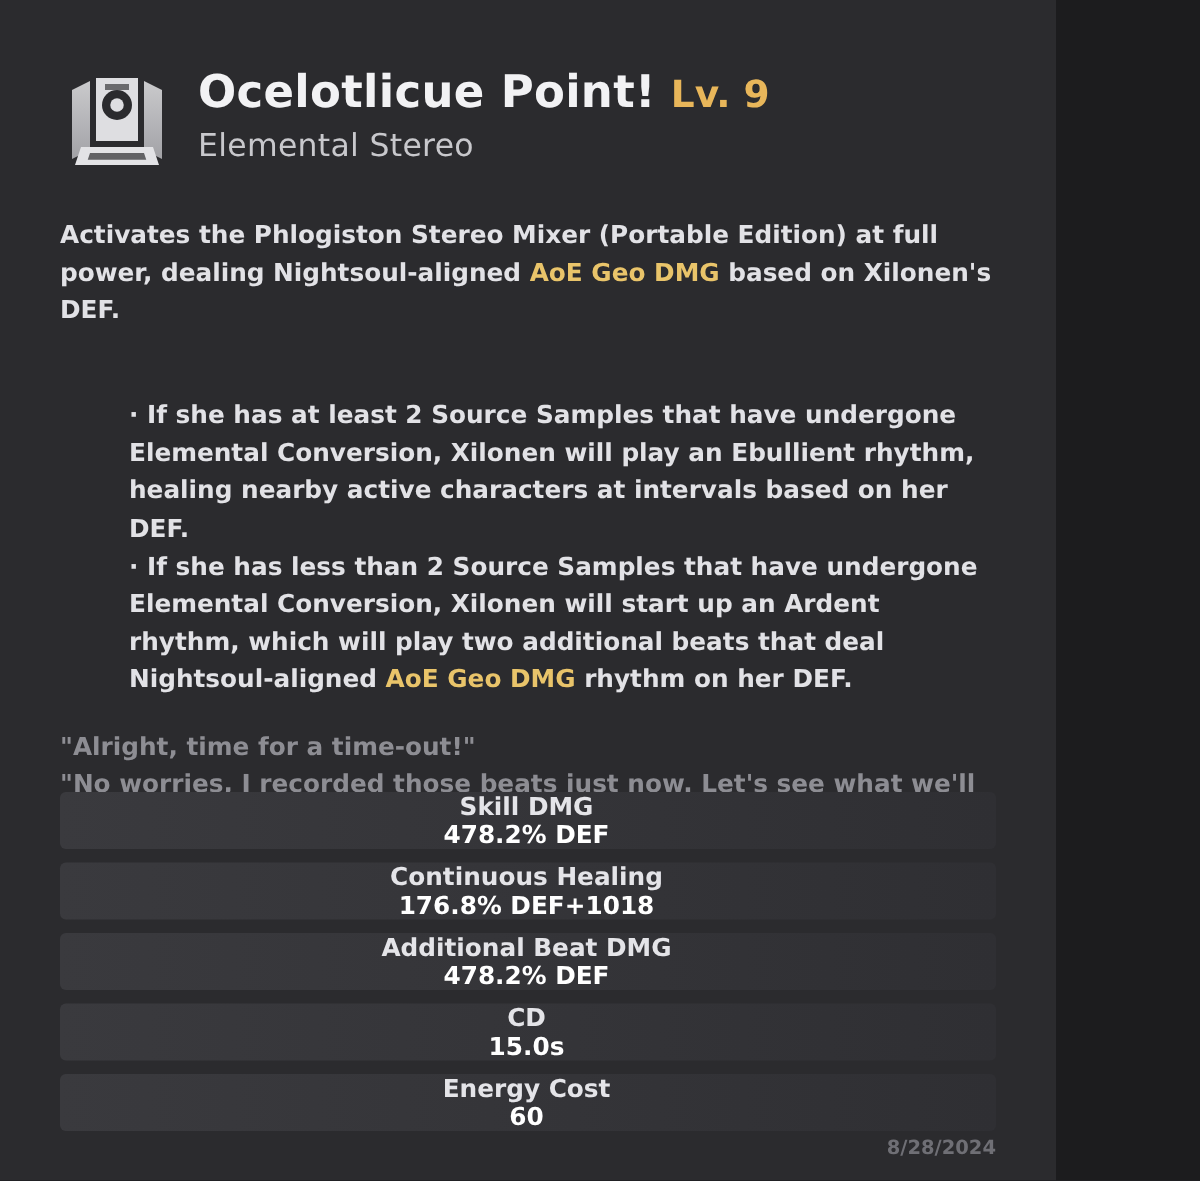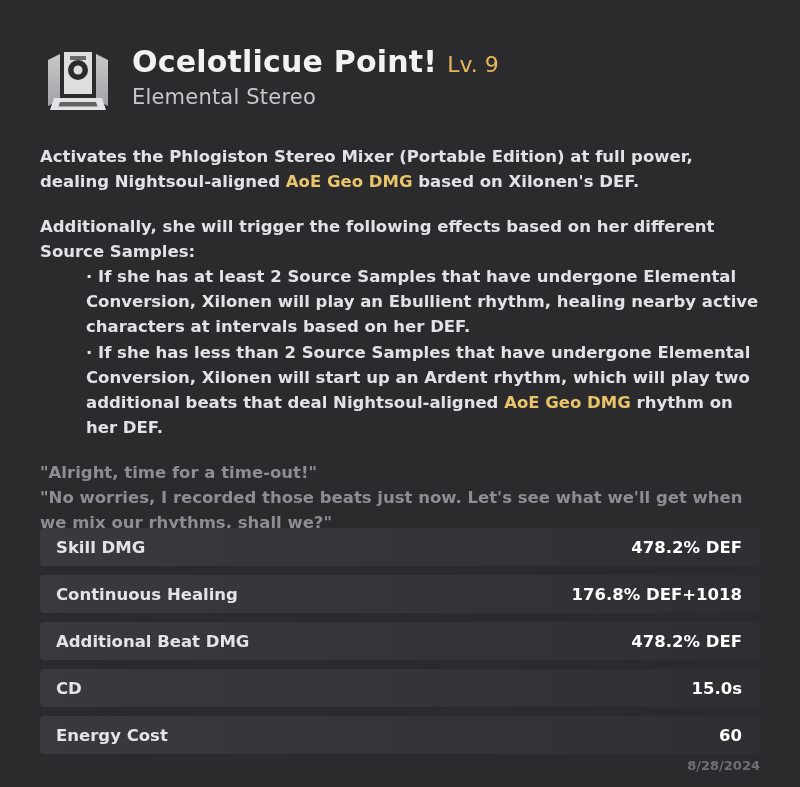--- a/index.html
+++ b/index.html
@@ -9,21 +9,21 @@
   }
   body {
     width: 800px;
     height: 787px;
     overflow: hidden;
     font-family: "DejaVu Sans", sans-serif;
     color: #d9d9dc;
   }
   .card {
     position: relative;
-    width: 800px;
+    width: 704px;
     height: 787px;
     background: #2b2b2e;
     box-sizing: border-box;
     padding: 30px 40px 0 40px;
   }
 
   
   .header {
     display: flex;
     align-items: flex-start;
@@ -46,22 +46,22 @@
     align-items: baseline;
     gap: 10px;
   }
   .skill-title {
     font-size: 30px;
     font-weight: bold;
     color: #f2f2f4;
     letter-spacing: 0.2px;
   }
   .skill-level {
-    font-size: 22px;
-    font-weight: normal;
+    font-size: 25px;
+    font-weight: bold;
     color: #e8b65a;
   }
   .skill-type {
     margin-top: 6px;
     font-size: 21px;
     color: #c8c8cc;
     letter-spacing: 0.2px;
   }
 
   
@@ -98,20 +98,21 @@
   .stat-row {
     display: flex;
     align-items: center;
     justify-content: space-between;
     height: 38px;
     padding: 0 18px 0 16px;
     margin-bottom: 9px;
     border-radius: 4px;
     background: linear-gradient(90deg, #3a3a3e 0%, #343438 55%, #2f2f33 100%);
     box-sizing: border-box;
+    flex-direction: column;
   }
   .stat-row:last-child { margin-bottom: 0; }
   .stat-label {
     font-size: 16.5px;
     font-weight: bold;
     color: #e4e4e8;
   }
   .stat-value {
     font-size: 16.5px;
     font-weight: bold;
@@ -163,21 +164,21 @@
       </div>
       <div class="skill-type">Elemental Stereo</div>
     </div>
   </div>
 
   <div class="desc">
     <p>
       <span>Activates the Phlogiston Stereo Mixer (Portable Edition) at full power, dealing Nightsoul-aligned </span><span class="hl">AoE Geo DMG</span><span> based on Xilonen's DEF.</span>
     </p>
     <p>
-      <span>Additionally, she will trigger the following effects based on her different Source Samples:</span><br>
+      <br>
       <span class="sub">· If she has at least 2 Source Samples that have undergone Elemental Conversion, Xilonen will play an Ebullient rhythm, healing nearby active characters at intervals based on her DEF.</span>
       <span class="sub"><span>· If she has less than 2 Source Samples that have undergone Elemental Conversion, Xilonen will start up an Ardent rhythm, which will play two additional beats that deal Nightsoul-aligned </span><span class="hl">AoE Geo DMG</span><span> rhythm on her DEF.</span></span>
     </p>
     <div class="quote">
       <p>"Alright, time for a time-out!"</p>
       <p>"No worries, I recorded those beats just now. Let's see what we'll get when we mix our rhythms, shall we?"</p>
     </div>
   </div>
 
   <div class="stats">

